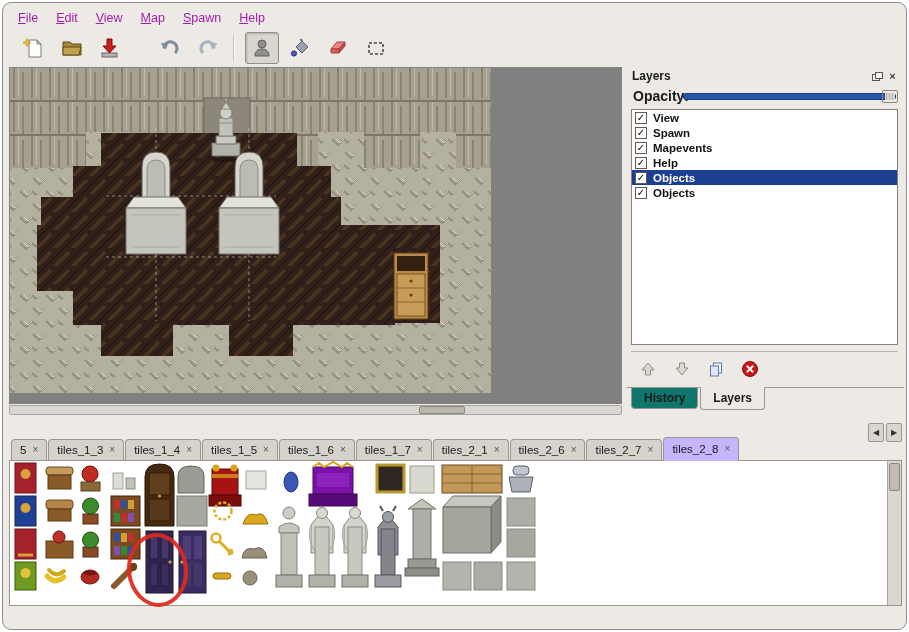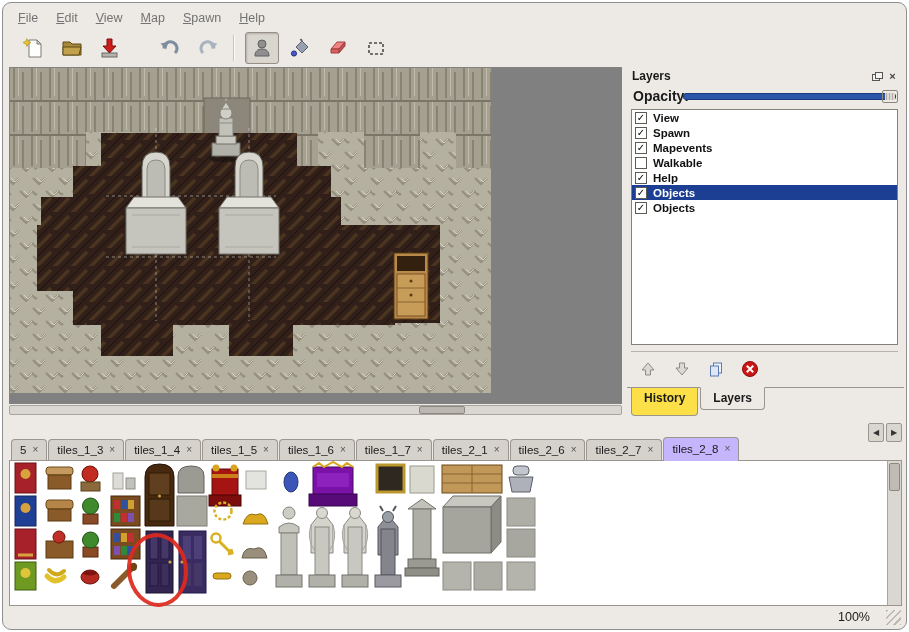--- a/index.html
+++ b/index.html
@@ -1,21 +1,21 @@
 <!DOCTYPE html>
 <html><head>
 <meta charset="utf-8">
 <style>
   * { margin:0; padding:0; box-sizing:border-box; }
   html,body { width:909px; height:632px; background:#ffffff; font-family:"Liberation Sans","DejaVu Sans",sans-serif; position:relative; overflow:hidden; }
   .window { position:absolute; left:2px; top:2px; width:905px; height:628px; border:1px solid #8e8e8e; border-radius:9px; background:#edeae5; overflow:hidden; }
 
   
   .menubar { position:absolute; left:6px; top:5px; height:20px; display:flex; align-items:center; }
-  .menu-item { display:inline-block; padding:2px 9px; font-size:12.5px; color:#737373; cursor:default; }
+  .menu-item { display:inline-block; padding:2px 9px; font-size:12.5px; color:#a21caf; cursor:default; }
   .menu-item::first-letter { text-decoration:underline; }
 
   
   .toolbar { position:absolute; left:6px; top:26px; height:38px; right:6px; display:flex; align-items:center; padding-left:8px; }
   .tbtn { width:34px; height:32px; display:flex; align-items:center; justify-content:center; border:1px solid transparent; border-radius:3px; margin-right:4px; }
   .tbtn.pressed { background:#d9d5cf; border:1px solid #978f84; box-shadow:inset 1px 1px 2px rgba(0,0,0,.18); }
   .tgap { width:22px; }
   .tsep { width:0; height:26px; border-left:1px solid #c7c3bd; border-right:1px solid #fbfaf8; margin:0 10px 0 4px; }
 
   
@@ -38,21 +38,21 @@
   .slider .shandle { position:absolute; right:0; top:1px; width:16px; height:13px; background:#dcd8d2; border:1px solid #8a867e; border-radius:2px;
       background-image:repeating-linear-gradient(90deg,#b3afa8 0 1px, transparent 1px 3px); background-clip:content-box; padding:2px 2px; }
   .layer-list { position:absolute; left:4px; top:42px; width:267px; height:236px; background:#ffffff; border:1px solid #86827b; overflow:hidden; }
   .layer-row { height:15px; display:flex; align-items:center; padding-left:3px; font-size:11.5px; color:#111; }
   .layer-row.selected { background:#1c3e93; color:#ffffff; }
   .cb { width:12px; height:12px; border:1px solid #5f5b54; background:#fff; color:#000; font-size:10px; line-height:10px; text-align:center; margin-right:6px; flex:0 0 auto; }
   .layer-sep { position:absolute; left:4px; top:284px; width:267px; border-top:1px solid #b7b3ac; }
   .layer-actions { position:absolute; left:8px; top:289px; height:26px; display:flex; align-items:center; }
   .act-btn { width:26px; height:24px; display:flex; align-items:center; justify-content:center; margin-right:8px; }
   .btabs { position:absolute; left:0; right:0; top:320px; height:28px; border-top:1px solid #9a968f; padding-left:4px; display:flex; }
-  .btab { padding:3px 12px 4px 12px; font-size:12px; color:#1a1a1a; background:#fde047; border:1px solid #9a968f; border-top:none; border-radius:0 0 4px 4px; margin-right:2px; height:28px; }
+  .btab { padding:3px 12px 4px 12px; font-size:12px; color:#1a1a1a; background:#0f766e; border:1px solid #9a968f; border-top:none; border-radius:0 0 4px 4px; margin-right:2px; height:21px; }
   .btab.active { background:#edeae5; border-top:1px solid #edeae5; margin-top:-1px; height:23px; }
 
   
   .tilesets-panel { position:absolute; left:4px; top:416px; width:897px; height:189px; }
   .ts-tabs { position:absolute; left:2px; right:2px; top:17px; height:25px; display:flex; align-items:flex-end; border-bottom:1px solid #9a968f; padding-left:2px; }
   .ts-tab { display:flex; align-items:center; gap:6px; padding:3px 8px 4px 8px; font-size:11.5px; color:#1a1a1a; background:#d5d1cb; border:1px solid #9a968f; border-bottom:none; border-radius:4px 4px 0 0; margin-right:1px; height:21px; white-space:nowrap; }
   .ts-tab.active { background:#c4b5fd; height:24px; margin-bottom:-1px; z-index:2; }
   .ts-close { font-size:10px; line-height:10px; color:#555; }
   .ts-arrows { position:absolute; right:2px; top:4px; display:flex; }
   .arrow-btn { width:16px; height:19px; border:1px solid #9a968f; background:#d9d5cf; font-size:8px; color:#333; display:flex; align-items:center; justify-content:center; margin-left:2px; border-radius:2px; }
@@ -232,24 +232,20 @@
       </div>
       <div class="layer-row">
         <span class="cb">✓</span>
         <span>Spawn</span>
       </div>
       <div class="layer-row">
         <span class="cb">✓</span>
         <span>Mapevents</span>
       </div>
       <div class="layer-row">
-        <span class="cb"></span>
-        <span>Walkable</span>
-      </div>
-      <div class="layer-row">
         <span class="cb">✓</span>
         <span>Help</span>
       </div>
       <div class="layer-row selected">
         <span class="cb">✓</span>
         <span>Objects</span>
       </div>
       <div class="layer-row">
         <span class="cb">✓</span>
         <span>Objects</span>
@@ -470,20 +466,16 @@
         <rect x="497" y="101" width="28" height="28" fill="#b4b4ac" stroke="#8a8a84"></rect>
         <rect x="497" y="37" width="28" height="28" fill="#aeaea6" stroke="#8a8a84"></rect>
         <rect x="497" y="68" width="28" height="28" fill="#a7a79f" stroke="#8a8a84"></rect>
       </svg>
       <div class="vscroll">
         <div class="handle"></div>
       </div>
     </div>
   </div>
 
-  <div class="statusbar">
-    <span class="zoom-level">100%</span>
-    <span class="resize-grip"></span>
-  </div>
 
 </div>
 
 <div class="annotation"></div>
 
 </body></html>

